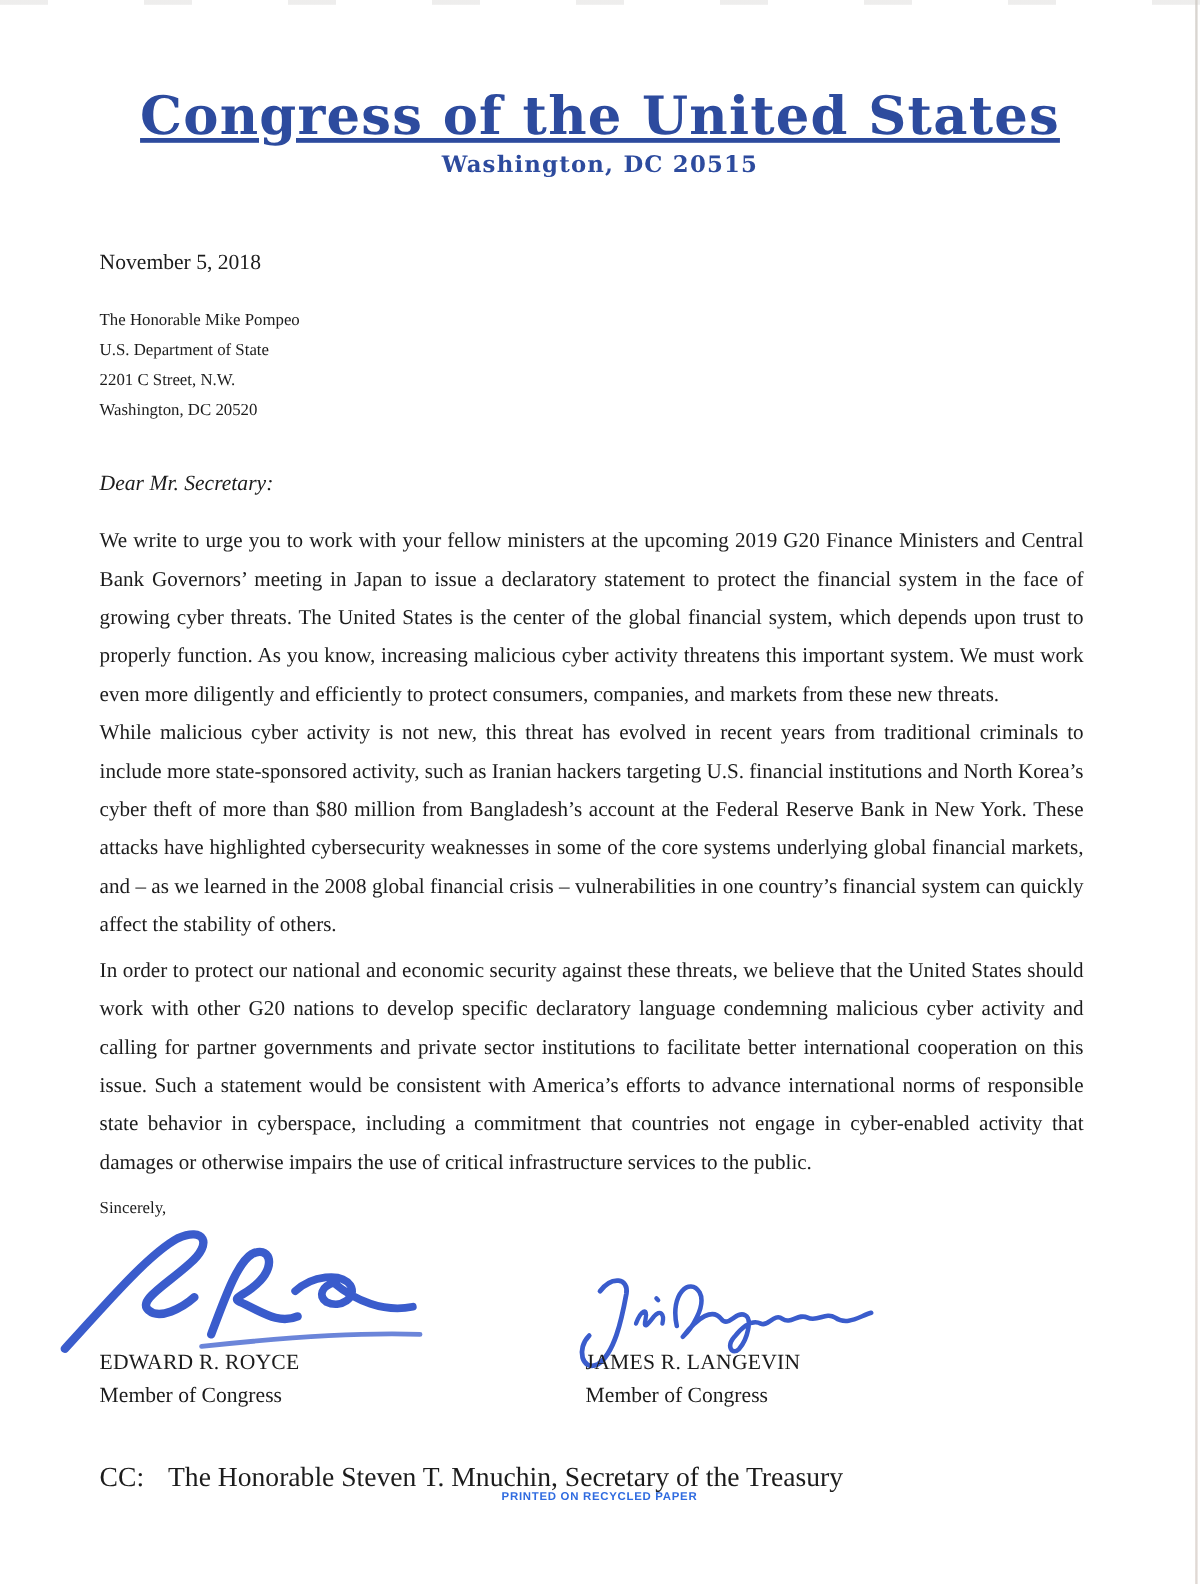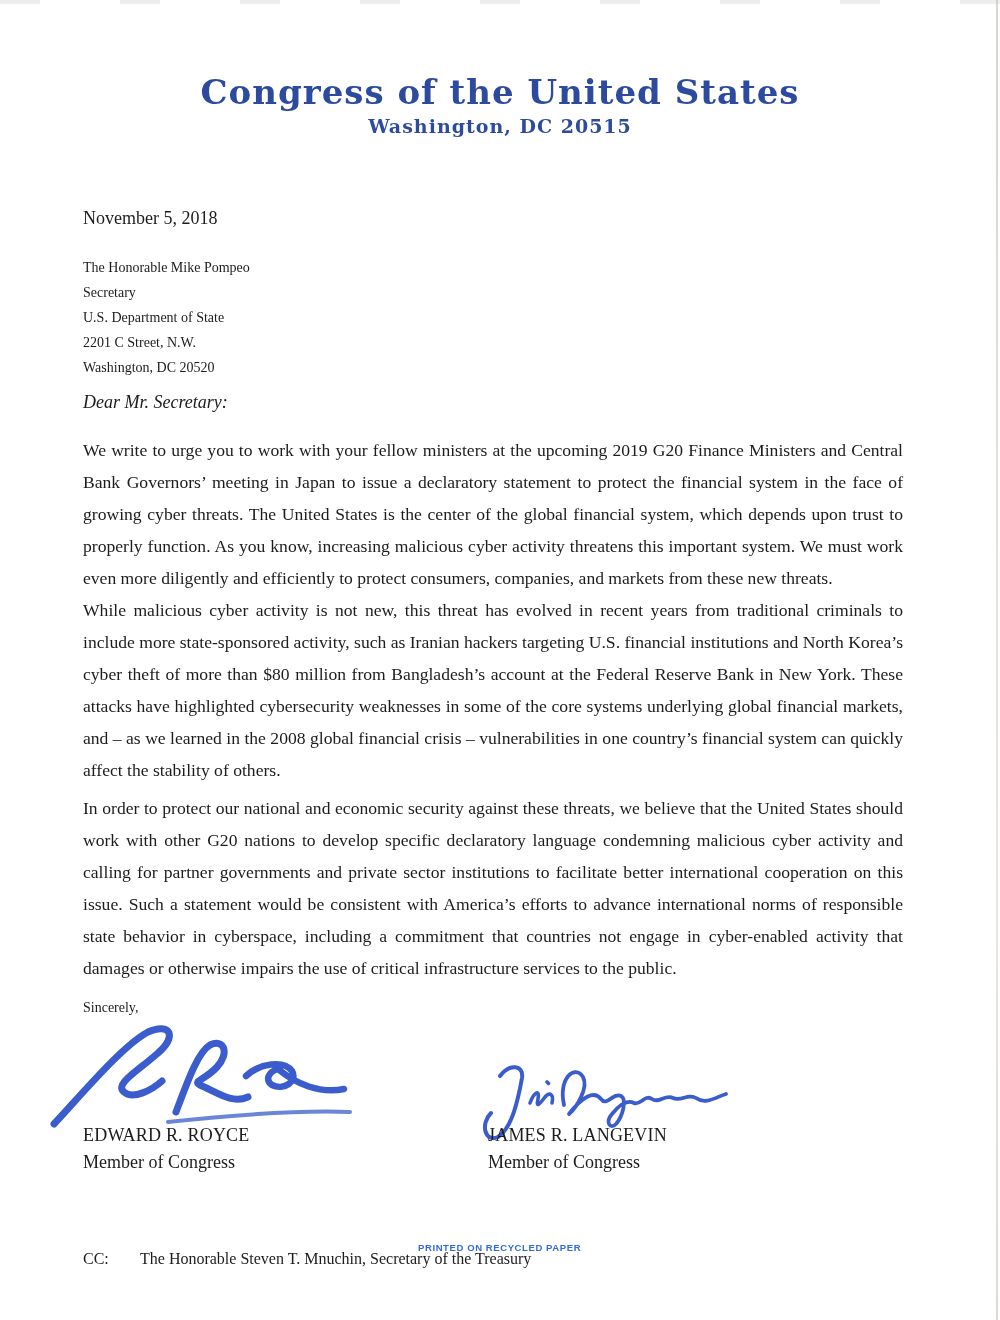--- a/index.html
+++ b/index.html
@@ -21,21 +21,21 @@
   .scan-top {
     position: absolute; top: 0; left: 0; width: 100%; height: 4px;
     background: repeating-linear-gradient(90deg,
       rgba(120,115,110,.25) 0 40px, rgba(255,255,255,0) 40px 120px);
     opacity: .5;
   }
 
   .letterhead { position: absolute; top: 72px; left: 0; width: 100%; text-align: center; color: #2d4b9e; }
   .lh1 {
     font-family: "DejaVu Serif", serif;
-    font-weight: bold; font-size: 34px; letter-spacing: 1px;
+    font-weight: bold; font-size: 44px; letter-spacing: 1px; text-decoration: underline;
   }
   .lh2 {
     font-family: "DejaVu Serif", serif;
     font-weight: bold; font-size: 19px; letter-spacing: 1px; margin-top: 3px;
   }
 
   .date { position: absolute; top: 208px; left: 83px; font-size: 18px; }
 
   .recipient { position: absolute; top: 255px; left: 83px; font-size: 14px; line-height: 25px; }
 
@@ -55,21 +55,21 @@
   .sig { position: absolute; }
   .sig-royce { top: 1022px; left: 48px; }
   .sig-langevin { top: 1058px; left: 472px; }
   .sig path { fill: none; stroke: #3a5ccc; stroke-linecap: round; stroke-linejoin: round; }
 
   .signer { position: absolute; top: 1122px; font-size: 18px; line-height: 27px; }
   .signer-0 { left: 83px; }
   .signer-1 { left: 488px; }
   .signer .name { letter-spacing: .2px; }
 
-  .cc-row { position: absolute; top: 1250px; left: 83px; font-size: 16px; }
+  .cc-row { position: absolute; top: 1218px; left: 83px; font-size: 23px; }
   .cc-label { display: inline-block; width: 57px; }
 
   .footer-note {
     position: absolute; top: 1242px; left: 418px;
     font-family: "Liberation Sans", sans-serif;
     font-size: 9.5px; font-weight: bold; letter-spacing: .6px;
     color: #2f6be0;
   }
 </style>
 </head>
@@ -82,21 +82,20 @@
 
   <header class="letterhead">
     <div class="lh1">Congress of the United States</div>
     <div class="lh2">Washington, DC 20515</div>
   </header>
 
   <div class="date">November 5, 2018</div>
 
   <div class="recipient">
     <div>The Honorable Mike Pompeo</div>
-    <div>Secretary</div>
     <div>U.S. Department of State</div>
     <div>2201 C Street, N.W.</div>
     <div>Washington, DC 20520</div>
   </div>
 
   <div class="salutation">Dear Mr. Secretary:</div>
 
   <p class="para p1">We write to urge you to work with your fellow ministers at the upcoming 2019 G20 Finance Ministers and Central Bank Governors’ meeting in Japan to issue a declaratory statement to protect the financial system in the face of growing cyber threats. The United States is the center of the global financial system, which depends upon trust to properly function. As you know, increasing malicious cyber activity threatens this important system. We must work even more diligently and efficiently to protect consumers, companies, and markets from these new threats.</p>
   <p class="para p2">While malicious cyber activity is not new, this threat has evolved in recent years from traditional criminals to include more state-sponsored activity, such as Iranian hackers targeting U.S. financial institutions and North Korea’s cyber theft of more than $80 million from Bangladesh’s account at the Federal Reserve Bank in New York. These attacks have highlighted cybersecurity weaknesses in some of the core systems underlying global financial markets, and – as we learned in the 2008 global financial crisis – vulnerabilities in one country’s financial system can quickly affect the stability of others.</p>
   <p class="para p3">In order to protect our national and economic security against these threats, we believe that the United States should work with other G20 nations to develop specific declaratory language condemning malicious cyber activity and calling for partner governments and private sector institutions to facilitate better international cooperation on this issue. Such a statement would be consistent with America’s efforts to advance international norms of responsible state behavior in cyberspace, including a commitment that countries not engage in cyber-enabled activity that damages or otherwise impairs the use of critical infrastructure services to the public.</p>

